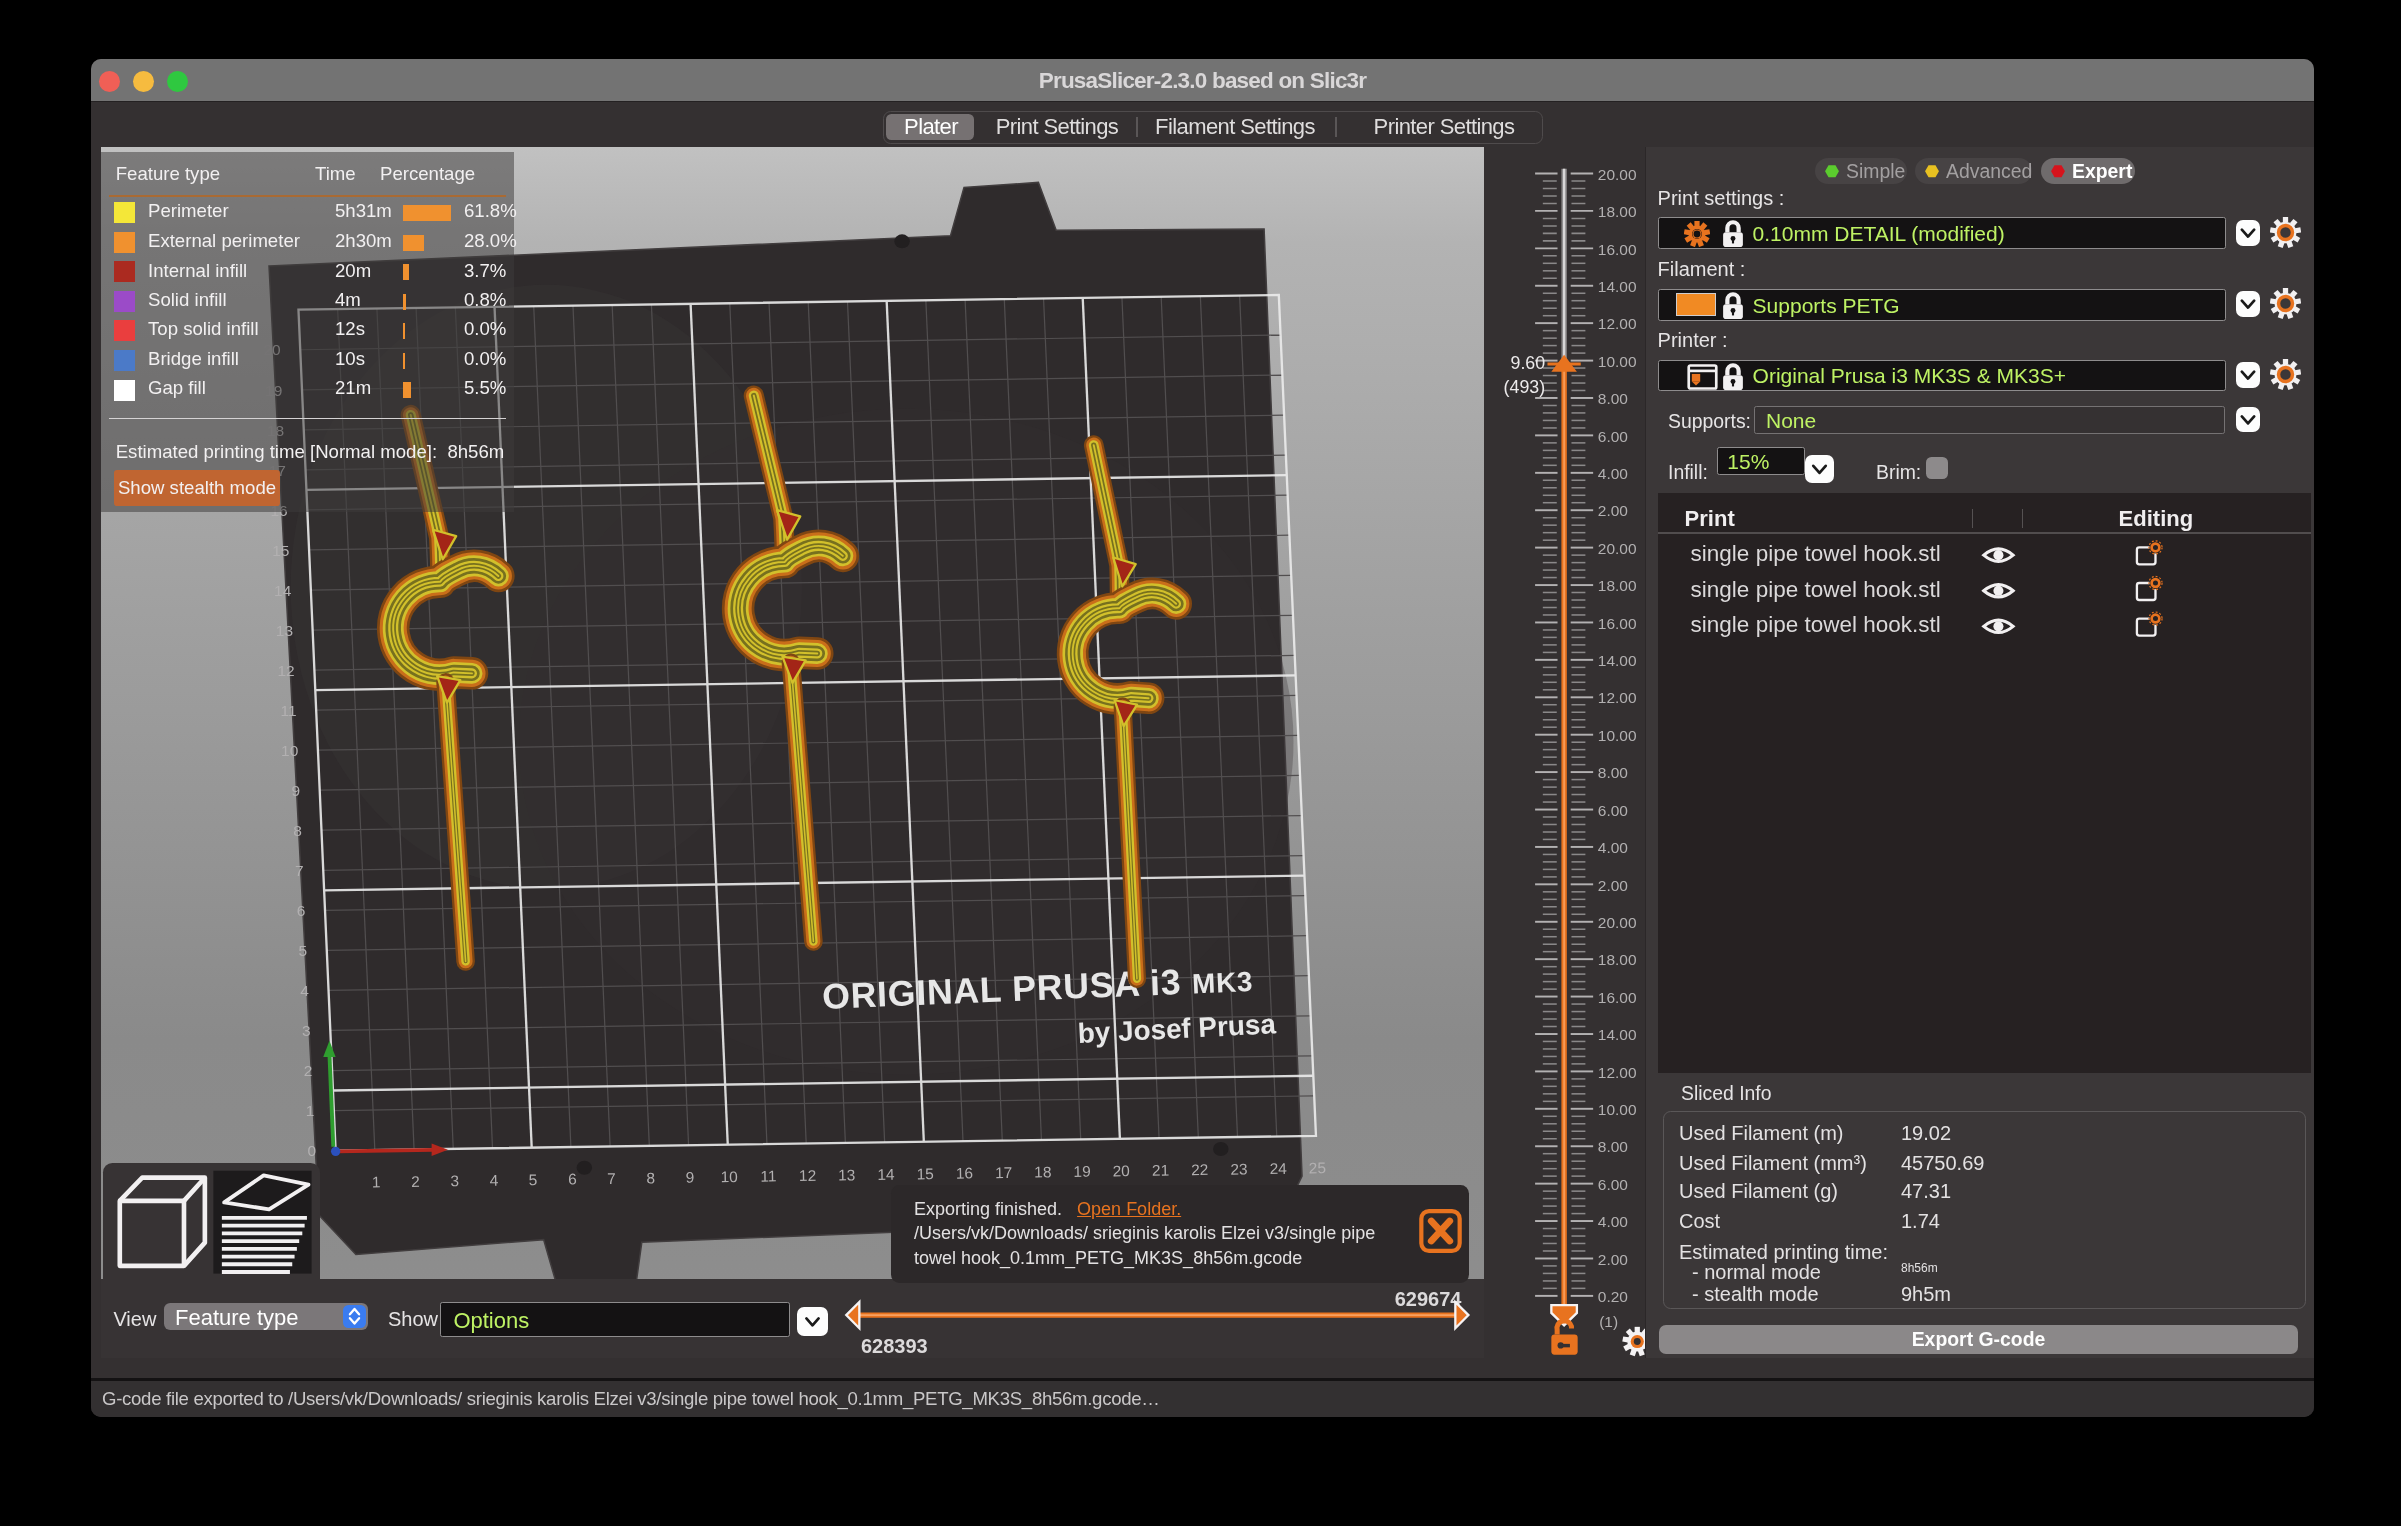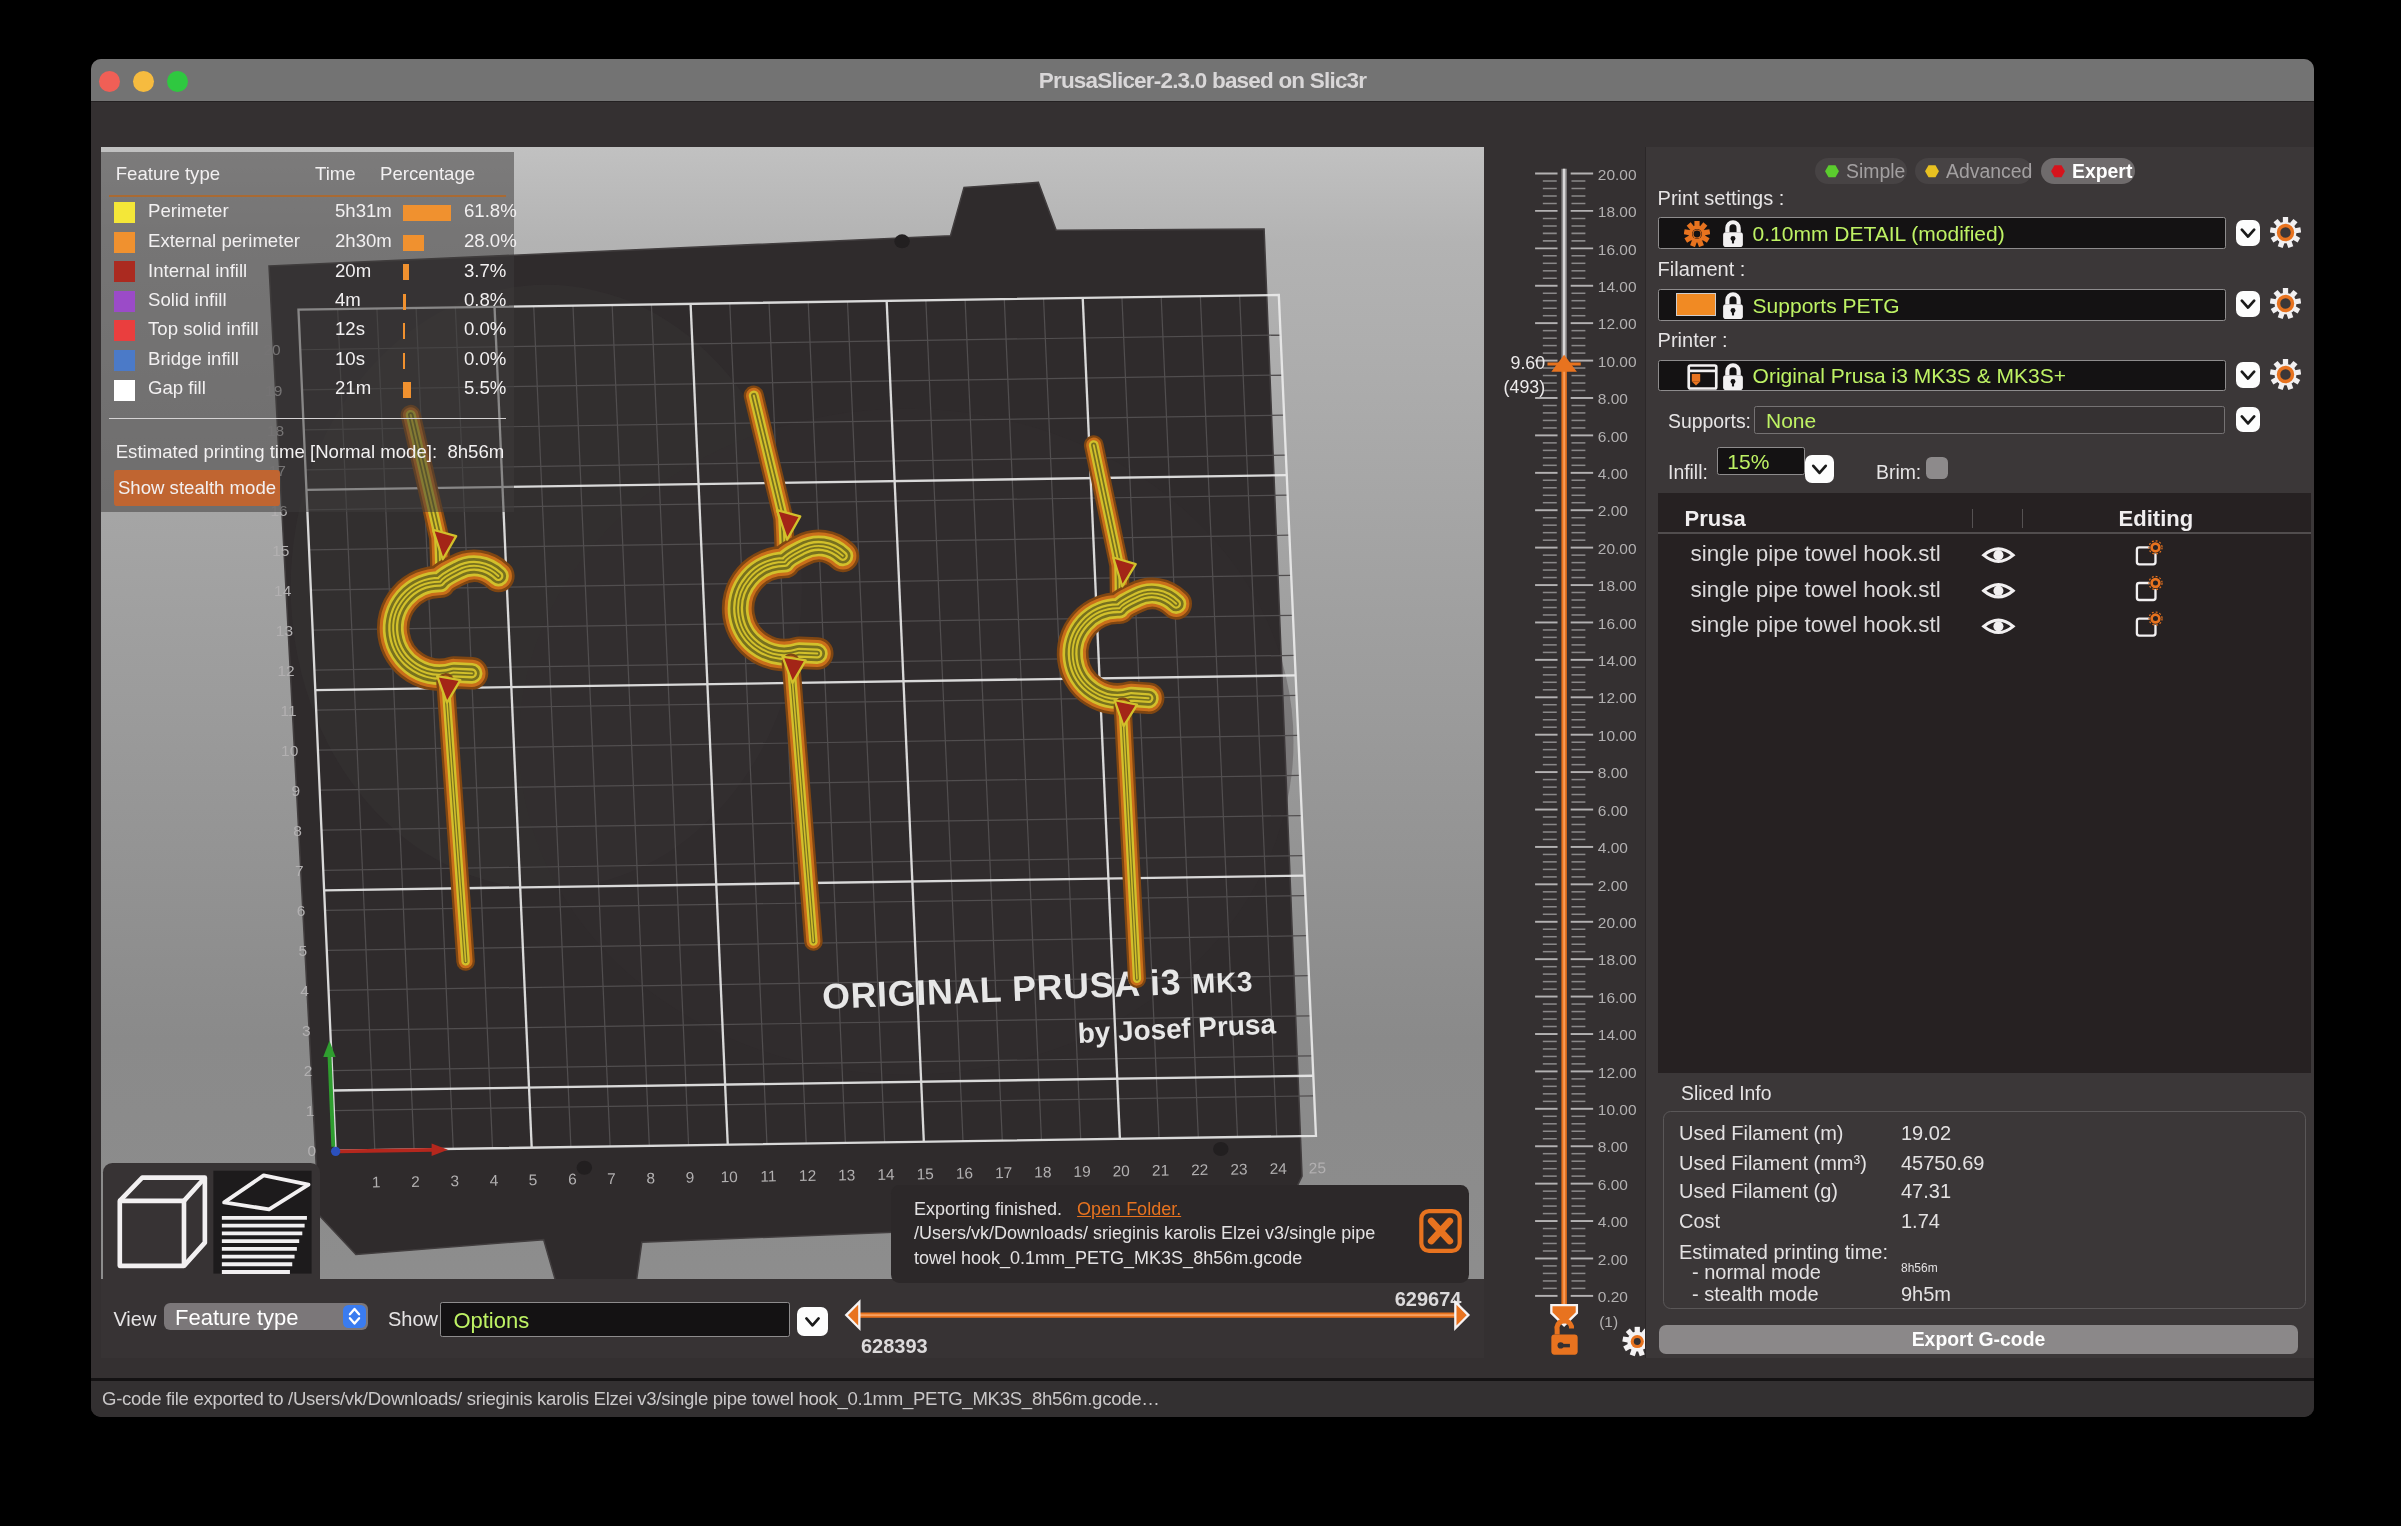--- a/index.html
+++ b/index.html
@@ -35,20 +35,29 @@
 .statusbar{position:absolute;left:0;top:1322px;width:100%;height:36px;background:#333031;color:#c9c7c8;font-size:18.6px;line-height:36px;letter-spacing:-0.3px}
 .blackline{position:absolute;left:0;top:1319px;width:100%;height:3.1px;background:#141213}
 .ctext{position:absolute;white-space:nowrap}
 </style></head><body>
 <div class="win">
 <div class="titlebar">
 <div class="dot" style="left:7.7px;background:#f05f56"></div>
 <div class="dot" style="left:42px;background:#f6bb3f"></div>
 <div class="dot" style="left:76px;background:#2fc840"></div>
 <div class="title">PrusaSlicer-2.3.0 based on Slic3r</div>
+</div>
+<div class="tabs">
+<div class="tabpill"></div>
+<div class="tablbl" style="left:47px;color:#fff">Plater</div>
+<div class="tablbl" style="left:173px">Print Settings</div>
+<div class="tablbl" style="left:351px">Filament Settings</div>
+<div class="tablbl" style="left:560px">Printer Settings</div>
+<div class="tabsep" style="left:252px"></div>
+<div class="tabsep" style="left:451px"></div>
 </div>
 <div class="viewport">
       <svg style="position:absolute;left:0;top:0" width="1383" height="1191" viewBox="131 190 1786 1538">
         <polygon points="348.0,343.7 1228.0,304.7 1245.5,242.3 1341.5,235.7 1364.5,297.4 1633.0,296.0 1682.0,1519.0 1654.2,1576.4 1583.3,1577.4 1571.0,1644.9 1484.7,1641.0 1461.7,1579.2 829.4,1604.3 817.9,1687.2 726.5,1683.4 702.6,1601.0 460.2,1620.1 412.3,1569.1" fill="#2f2b2c" stroke="#413d3e" stroke-width="2"></polygon>
         <ellipse cx="706" cy="758" rx="330" ry="390" fill="#3a3637" opacity="0.35"></ellipse>
         <ellipse cx="1171" cy="958" rx="500" ry="430" fill="#343031" opacity="0.3"></ellipse>
         <ellipse cx="1165.5" cy="311.8" rx="10" ry="9" fill="#221f20"></ellipse>
         <ellipse cx="755.2" cy="1508.1" rx="10" ry="9" fill="#221f20"></ellipse>
         <ellipse cx="1577.1" cy="1483.9" rx="10" ry="9" fill="#221f20"></ellipse>
         <g stroke="#514e4f" stroke-width="1.6">
@@ -837,21 +846,21 @@
       <div class="rp-lbl" style="left:22px;top:314px;font-size:19.4px">Infill:</div>
       <div class="combo" style="left:71px;top:300px;width:88px;height:28px;font-size:21px">
         <span style="position:absolute;left:9.3px;top:2.3px">15%</span>
       </div>
       <div style="position:absolute;left:159px;top:308px;width:29px;height:28px;background:#fdfdfd;border-radius:7px"><svg width="29" height="28" viewBox="0 0 37 36">
           <path d="M 10.5 14.0 L 18.5 23.0 L 26.5 14.0" fill="none" stroke="#1a1a1a" stroke-width="3.5" stroke-linecap="round" stroke-linejoin="round"></path>
         </svg></div>
       <div class="rp-lbl" style="left:230px;top:314px;font-size:19.4px">Brim:</div>
       <div style="position:absolute;left:280px;top:310px;width:22px;height:22px;background:#8d8a8b;border-radius:5.4px"></div>
       <div class="objpanel">
-        <div class="ctext" style="left:27px;top:13px;font-weight:bold;font-size:22px;color:#f0eeef">Prusa</div>
+        <div class="ctext" style="left:27px;top:13px;font-weight:bold;font-size:22px;color:#f0eeef">Print</div>
         <div class="ctext" style="left:461px;top:13px;font-weight:bold;font-size:22px;color:#f0eeef">Editing</div>
         <div style="position:absolute;left:314px;top:16.3px;width:1.5px;height:18.6px;background:#555152"></div>
         <div style="position:absolute;left:364px;top:16.3px;width:1.5px;height:18.6px;background:#555152"></div>
         <div style="position:absolute;left:0;top:39px;width:100%;height:1.5px;background:#514d4e"></div>
         <div class="ctext" style="left:33px;top:48px;font-size:22.5px;color:#dbd9da">single pipe towel hook.stl</div>
         <div class="ctext" style="left:33px;top:84px;font-size:22.5px;color:#dbd9da">single pipe towel hook.stl</div>
         <div class="ctext" style="left:33px;top:119px;font-size:22.5px;color:#dbd9da">single pipe towel hook.stl</div>
         <svg style="position:absolute;left:0;top:0" width="653" height="580" viewBox="0 0 844 749">
           <g>
             <path d="M 421 80 Q 440 64 459 80 Q 440 96 421 80 Z" fill="none" stroke="#f2f0f1" stroke-width="4"></path>

